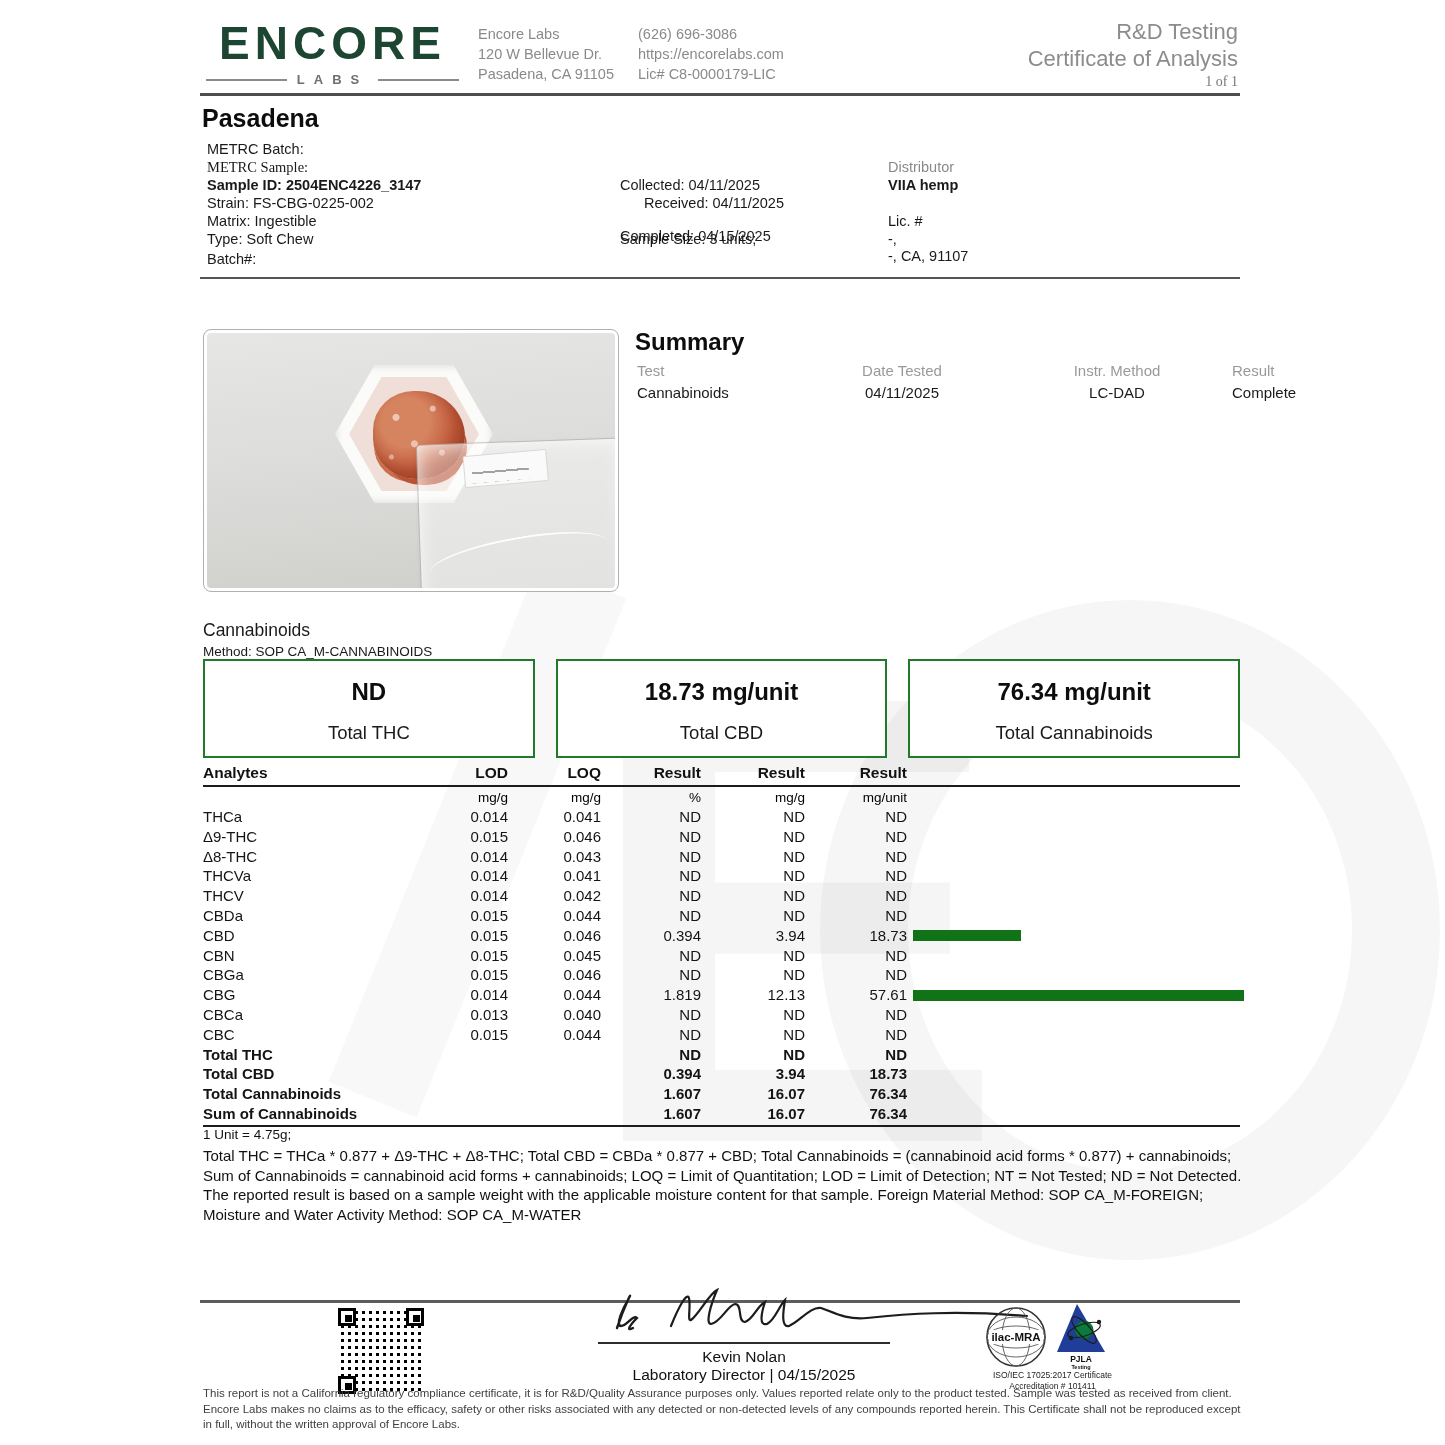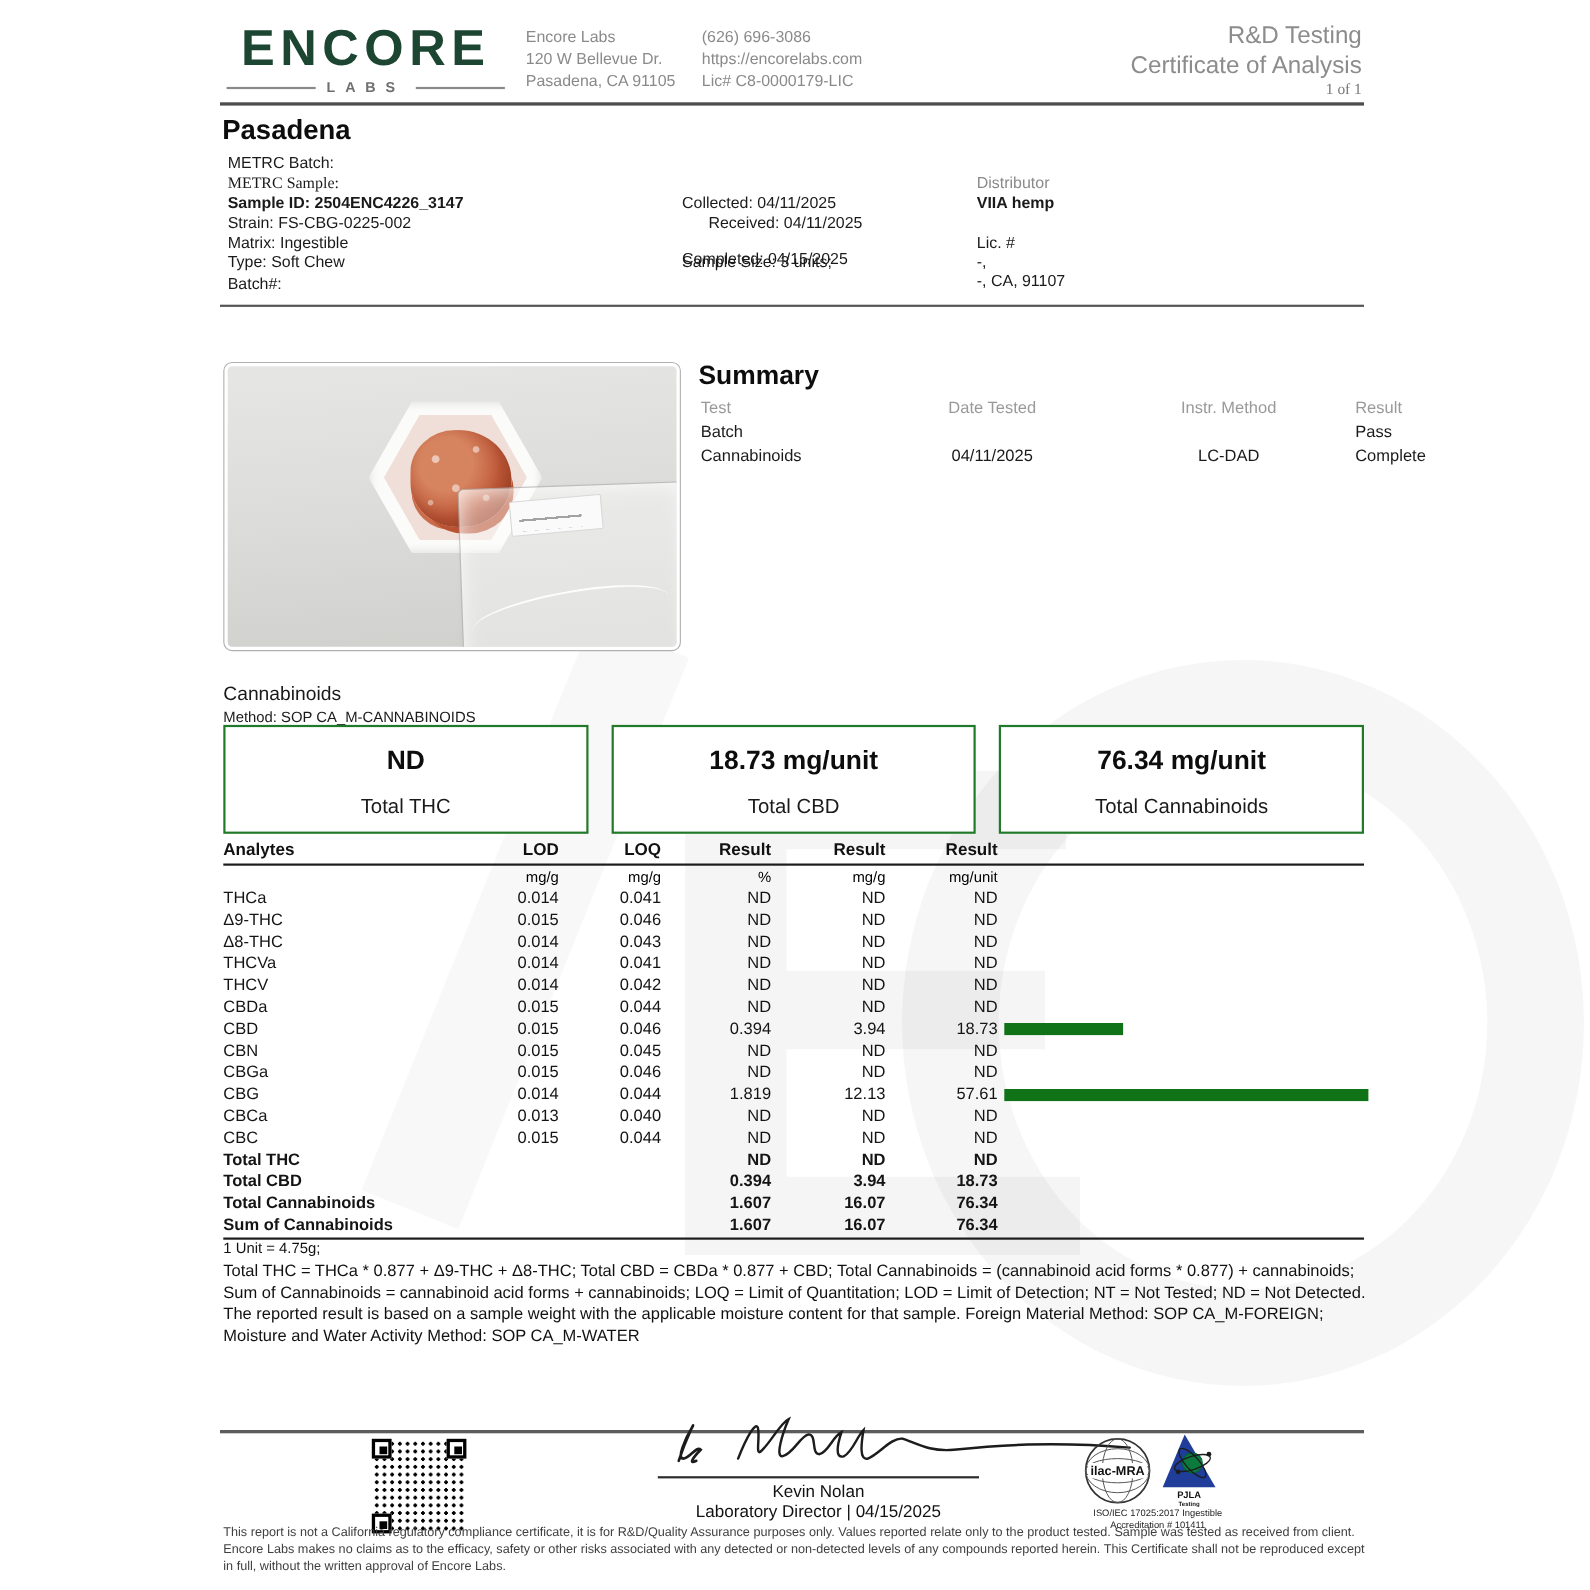--- a/index.html
+++ b/index.html
@@ -187,26 +187,20 @@
     <div class="summary-title">Summary</div>
     <div class="summary-table">
       <div class="summary-hrow">
         <div class="s0">Test</div>
         <div class="s1">Date Tested</div>
         <div class="s2">Instr. Method</div>
         <div class="s3">Result</div>
       </div>
       <div>
           <div class="summary-row">
-            <div class="s0">Batch</div>
-            <div class="s1"></div>
-            <div class="s2"></div>
-            <div class="s3">Pass</div>
-          </div>
-          <div class="summary-row">
             <div class="s0">Cannabinoids</div>
             <div class="s1">04/11/2025</div>
             <div class="s2">LC-DAD</div>
             <div class="s3">Complete</div>
           </div>
         </div>
     </div>
 
     <div class="cb-title">Cannabinoids</div>
     <div class="cb-method">Method: SOP CA_M-CANNABINOIDS</div>
@@ -429,19 +423,19 @@
       <polygon points="26,4 54,52 6,52" fill="#1f3d99"></polygon>
       <circle cx="33" cy="30" r="9" fill="#0c7a3c" stroke="#063" stroke-width="1"></circle>
       <ellipse cx="33" cy="30" rx="17" ry="6" fill="none" stroke="#1c1c1c" stroke-width="1.2" transform="rotate(-18 33 30)"></ellipse>
       <ellipse cx="33" cy="30" rx="17" ry="6" fill="none" stroke="#1c1c1c" stroke-width="1.2" transform="rotate(48 33 30)"></ellipse>
       <circle cx="48" cy="22" r="2.2" fill="#1c1c1c"></circle>
       <circle cx="20" cy="38" r="2.2" fill="#1c1c1c"></circle>
       <text x="30" y="62" text-anchor="middle" font-family="Liberation Sans, sans-serif" font-size="8.5" font-weight="700" fill="#111">PJLA</text>
       <text x="30" y="69" text-anchor="middle" font-family="Liberation Sans, sans-serif" font-size="5.5" font-weight="700" fill="#111">Testing</text>
     </svg>
     <div class="accred">
-      <div>ISO/IEC 17025:2017 Ingestible</div>
+      <div>ISO/IEC 17025:2017 Certificate</div>
       <div>Accreditation # 101411</div>
     </div>
 
     <div class="disclaimer">This report is not a California regulatory compliance certificate, it is for R&amp;D/Quality Assurance purposes only. Values reported relate only to the product tested. Sample was tested as received from client. Encore Labs makes no claims as to the efficacy, safety or other risks associated with any detected or non-detected levels of any compounds reported herein. This Certificate shall not be reproduced except in full, without the written approval of Encore Labs.</div>
   </div>
 </div>
 
 </body></html>

